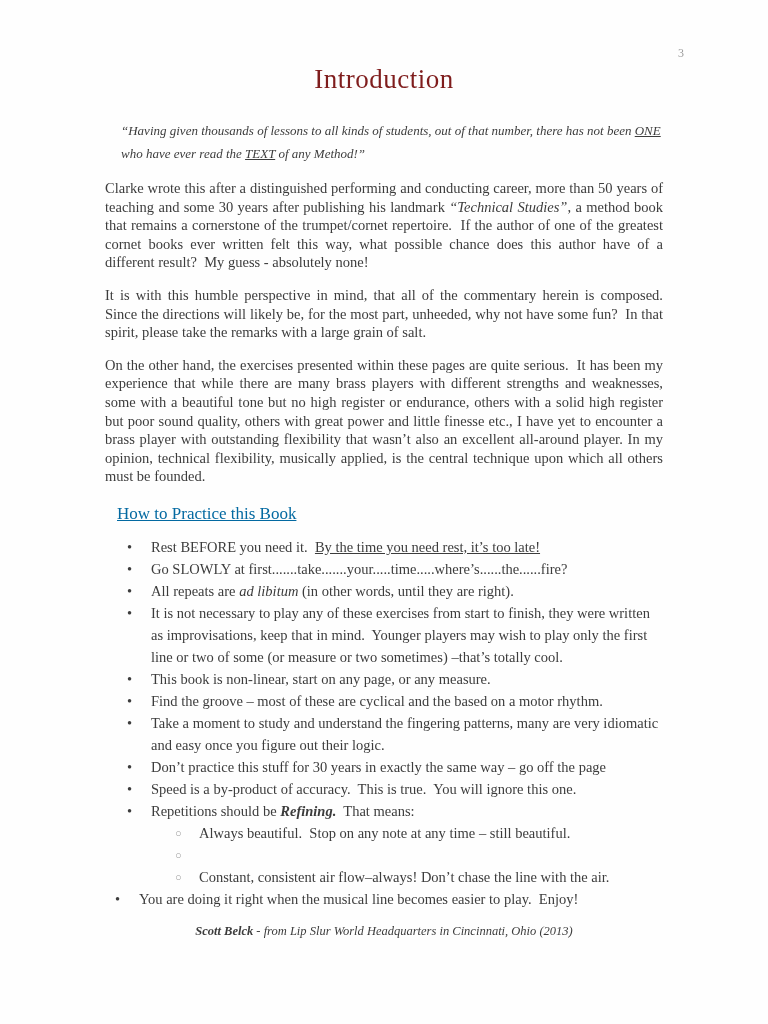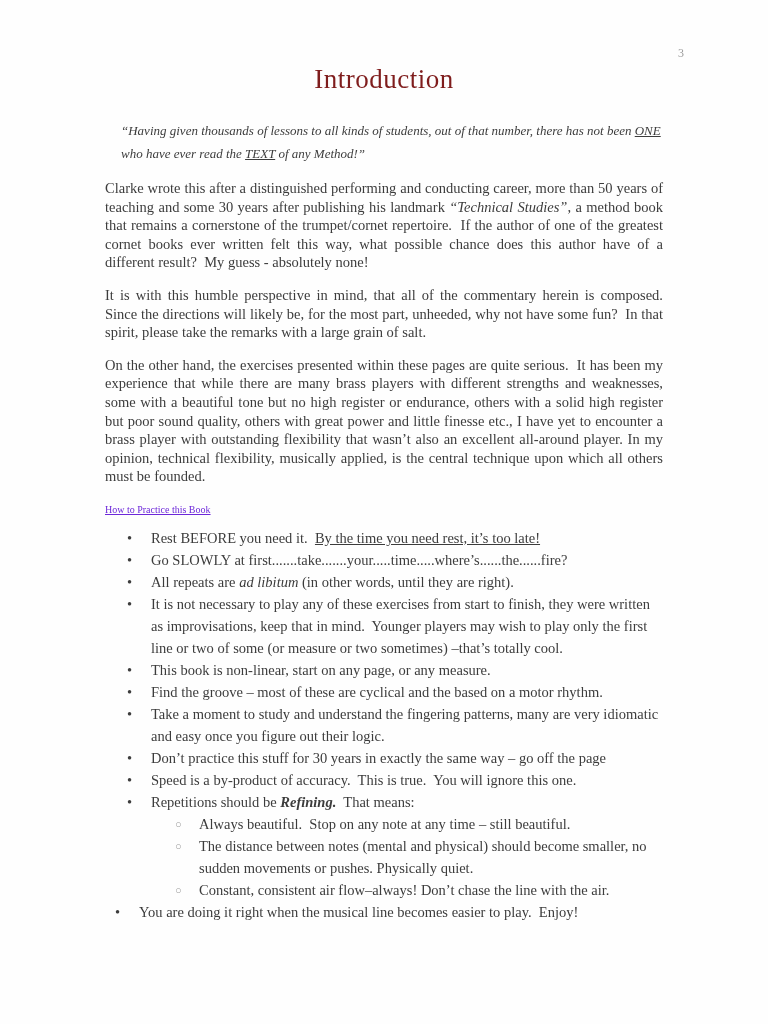--- a/index.html
+++ b/index.html
@@ -43,25 +43,25 @@
     white-space: pre-wrap;
   }
   .para {
     margin: 14px 0 0 0;
     font-size: 14.5px;
     line-height: 18.6px;
     text-align: justify;
     white-space: pre-wrap;
   }
   .section-heading {
-    margin: 18px 0 0 0;
-    font-size: 10px;
+    margin: 18px 0 0 12px;
+    font-size: 17px;
     font-weight: normal;
     text-decoration: underline;
-    color: #6d28d9;
+    color: #0369a1;
   }
   .bullet-list {
     list-style: none;
     margin: 12px 0 0 0;
     padding: 0;
     font-size: 14.5px;
     line-height: 22px;
   }
   .bullet-list li { display: flex; }
   li.bullet { padding-left: 22px; }
@@ -145,25 +145,25 @@
       <li class="bullet">
         <span class="marker">•</span>
         <span class="btext"><span>Repetitions should be </span><span class="s-b s-i">Refining.</span><span>  That means:</span></span>
       </li>
       <li class="subbullet">
         <span class="marker">○</span>
         <span class="btext"><span>Always beautiful.  Stop on any note at any time – still beautiful.</span></span>
       </li>
       <li class="subbullet">
         <span class="marker">○</span>
-        <span class="btext"><span>The distance between notes (mental and physical) should become smaller, no sudden movements or pushes. Physically quiet.</span></span>
       </li>
       <li class="subbullet">
         <span class="marker">○</span>
         <span class="btext"><span>Constant, consistent air flow–always! Don’t chase the line with the air.</span></span>
       </li>
       <li class="bullet outdent">
         <span class="marker">•</span>
         <span class="btext"><span>You are doing it right when the musical line becomes easier to play.  Enjoy!</span></span>
       </li>
     </ul>
 
+  <p class="signature"><span class="s-b s-i">Scott Belck</span><span> - </span><span class="s-i">from Lip Slur World Headquarters in Cincinnati, Ohio (2013)</span></p>
 </div>
 
 </body></html>

